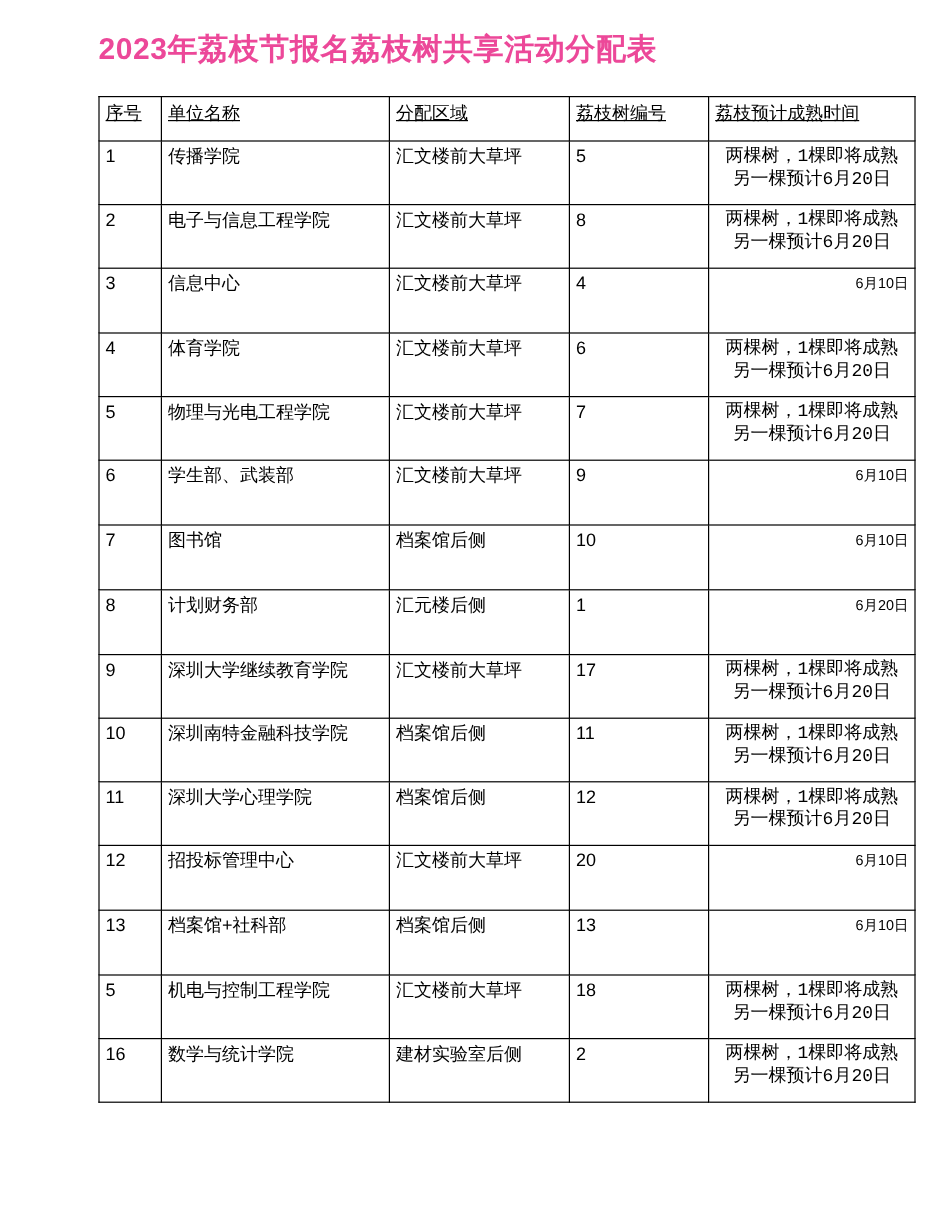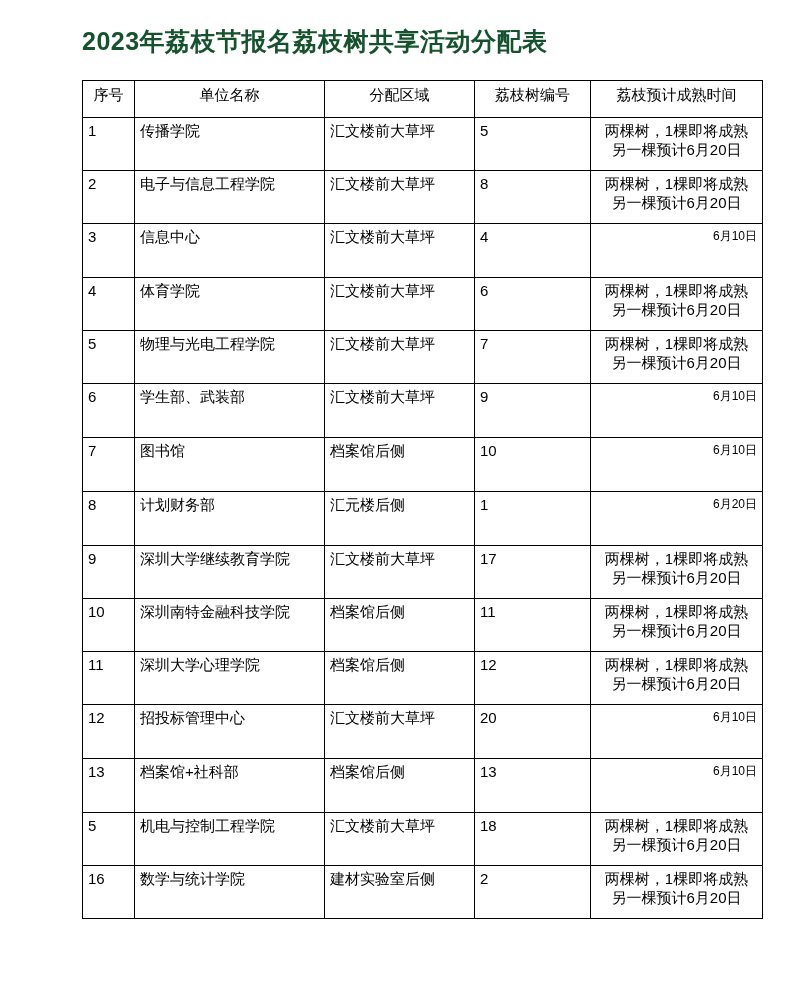--- a/index.html
+++ b/index.html
@@ -14,45 +14,46 @@
     color: #000000;
   }
   .page {
     width: 785px;
     box-sizing: border-box;
     padding: 18px 0 0 0;
   }
   .doc-title {
     font-size: 25px;
     font-weight: bold;
-    color: #14532d;
+    color: #ec4899;
     margin: 8px 0 24px 82px;
     letter-spacing: 0.5px;
     line-height: 1.2;
   }
   table.alloc {
     border-collapse: collapse;
     margin-left: 82px;
     width: 680px;
     table-layout: fixed;
     background: #fff;
   }
   table.alloc th, table.alloc td {
     border: 1px solid #000;
     vertical-align: top;
     padding: 4px 5px 4px 5px;
     font-size: 15px;
     line-height: 1.25;
   }
   table.alloc thead th {
     font-weight: normal;
-    text-align: center;
+    text-align: left;
     height: 26px;
     padding-top: 5px;
     padding-bottom: 5px;
+    text-decoration: underline;
   }
   col.c-idx { width: 52px; }
   col.c-unit { width: 190px; }
   col.c-area { width: 150px; }
   col.c-tree { width: 116px; }
   col.c-time { width: 172px; }
 
   td.idx { font-size: 15px; }
   td.unit { font-size: 15px; }
   td.area { font-size: 15px; }
@@ -62,21 +63,21 @@
     text-align: center;
     line-height: 1.35;
     padding-top: 6px;
   }
   td.time.single {
     text-align: right;
     padding-top: 5px;
     font-size: 12px;
   }
   tr.r-tall td { height: 44px; }
-  .time-line { display: block; white-space: nowrap; }
+  .time-line { display: block; white-space: nowrap; font-family: Liberation Mono, monospace; }
   .footer-note {
     margin: 12px 0 0 82px;
     font-size: 16px;
   }
 </style>
 </head>
 <body>
 
 <div class="page">
 

